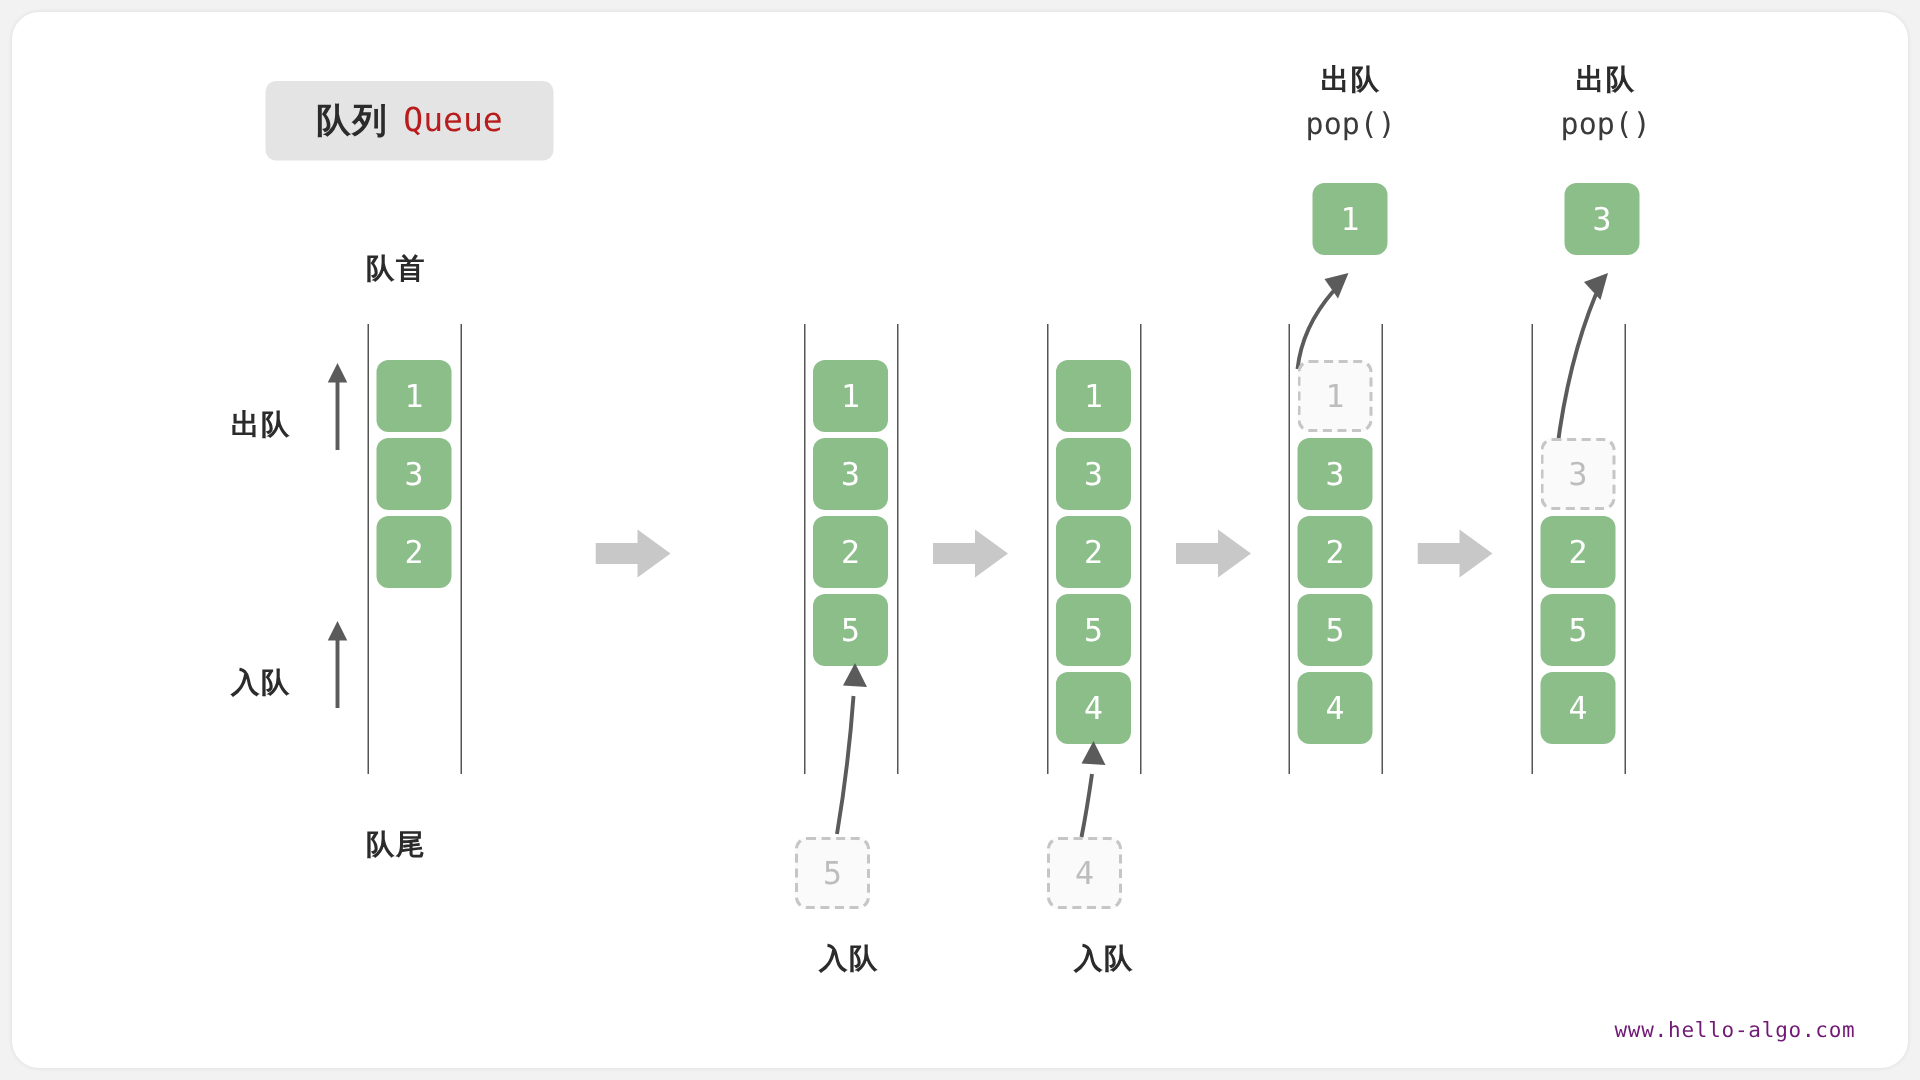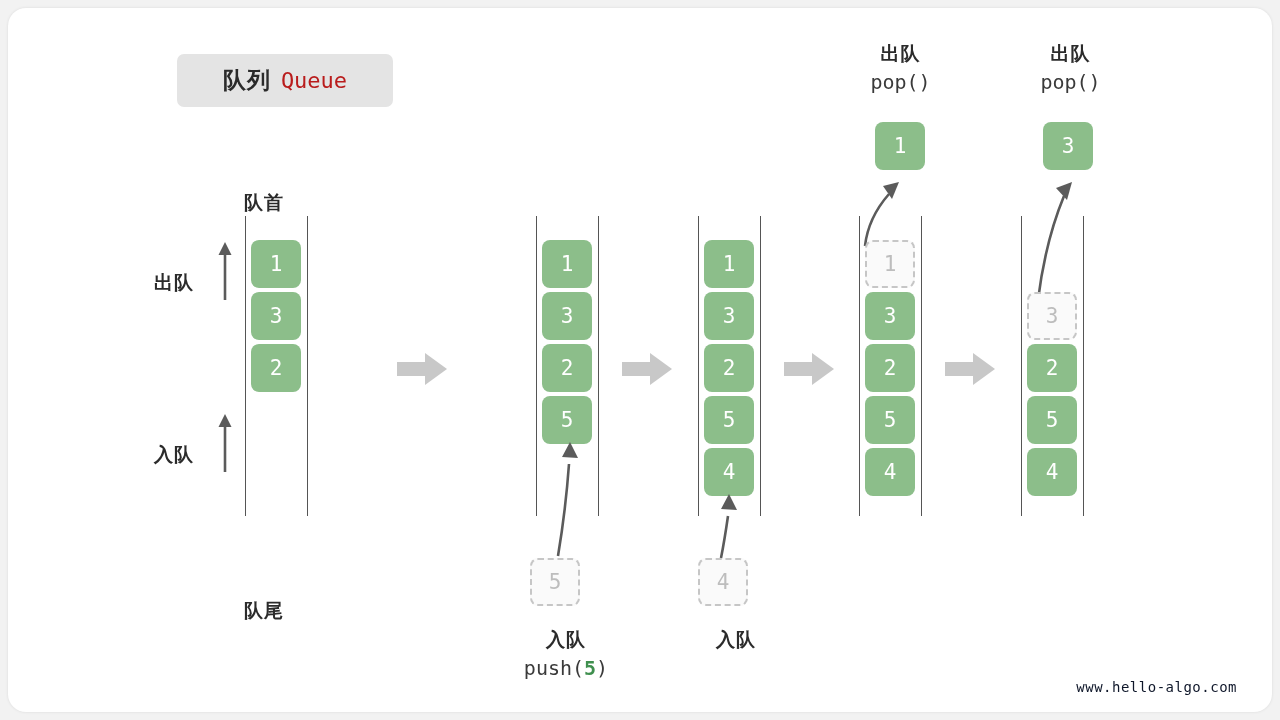--- a/index.html
+++ b/index.html
@@ -23,21 +23,21 @@
     border-radius: 18px;
     box-shadow: 0 0 3px rgba(0,0,0,0.10);
     overflow: hidden;
   }
 
   
   #title-badge {
     position: absolute;
     left: 169px;
     top: 46px;
-    width: 216px;
+    width: 192px;
     height: 53px;
     background: #e4e4e4;
     border-radius: 7px;
     display: flex;
     align-items: center;
     justify-content: center;
     gap: 10px;
   }
   #title-badge .cn {
     font-size: 23px;
@@ -117,38 +117,38 @@
 
   
   .curveArrow { position: absolute; }
 
   
   #watermark {
     position: absolute;
     right: 35px;
     bottom: 17px;
     font-size: 14px;
-    color: #0f172a;
+    color: #701a75;
     font-family: "DejaVu Sans Mono", "Liberation Mono", monospace;
     letter-spacing: 0.5px;
     margin-left: 20px;
   }
 </style>
 </head>
 <body>
 
 <div id="canvas">
 
   <div id="title-badge">
     <span class="cn">队列</span>
     <span class="en">Queue</span>
   </div>
 
-  <div class="cn-label" style="left:236px; top:158px;margin-top:24px;">队首</div>
-  <div class="cn-label" style="left:236px; top:542px;margin-top:48px;">队尾</div>
+  <div class="cn-label" style="left:236px; top:158px;">队首</div>
+  <div class="cn-label" style="left:236px; top:542px;">队尾</div>
 
   <div class="cn-label" style="left:146px; top:262px;">出队</div>
   <div class="cn-label" style="left:146px; top:434px;">入队</div>
 
   <svg class="vArrow" style="left:206px; top:232px;" width="22" height="62">
     <line x1="11" y1="60" x2="11" y2="12" stroke="#5b5b5b" stroke-width="2.6"></line>
     <polygon points="11,2 4.5,15 17.5,15" fill="#5b5b5b"></polygon>
   </svg>
 
   <svg class="vArrow" style="left:206px; top:404px;" width="22" height="62">
@@ -177,21 +177,20 @@
 
   <div class="cell ghost" style="left:522px; top:550px;">5</div>
 
   <svg class="curveArrow" style="left:528px; top:428px;" width="60" height="122">
     <path d="M22,120 C26,96 30,70 33,28" stroke="#5b5b5b" stroke-width="2.6" fill="none"></path>
     <polygon points="34,6 26,21 42,22" fill="#5b5b5b"></polygon>
   </svg>
 
   <div class="op-label" style="left:483px; top:618px; width:150px;">
     <span class="l1">入队</span>
-    <span class="l2"><span>push(</span><span class="num">5</span><span>)</span></span>
   </div>
 
   <svg class="stepArrow" style="left:614px; top:343px;" width="52" height="36">
     <polygon points="0,11 28,11 28,2 50,18 28,34 28,25 0,25" fill="#c8c8c8"></polygon>
   </svg>
 
   <div class="rail" style="left:690px; top:208px; height:300px;"></div>
   <div class="rail" style="left:752px; top:208px; height:300px;"></div>
 
   <div class="cell" style="left:696px; top:232px;">1</div>

